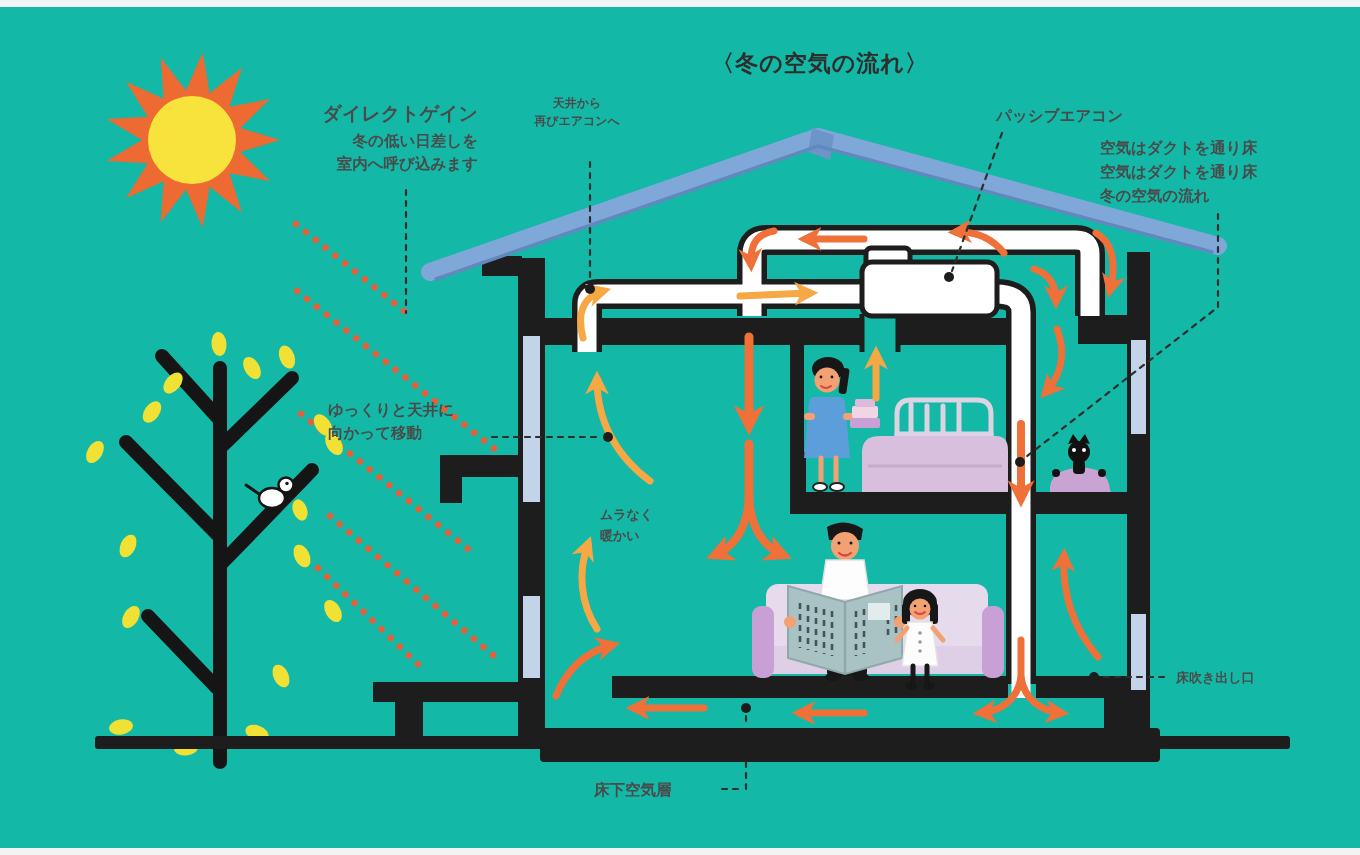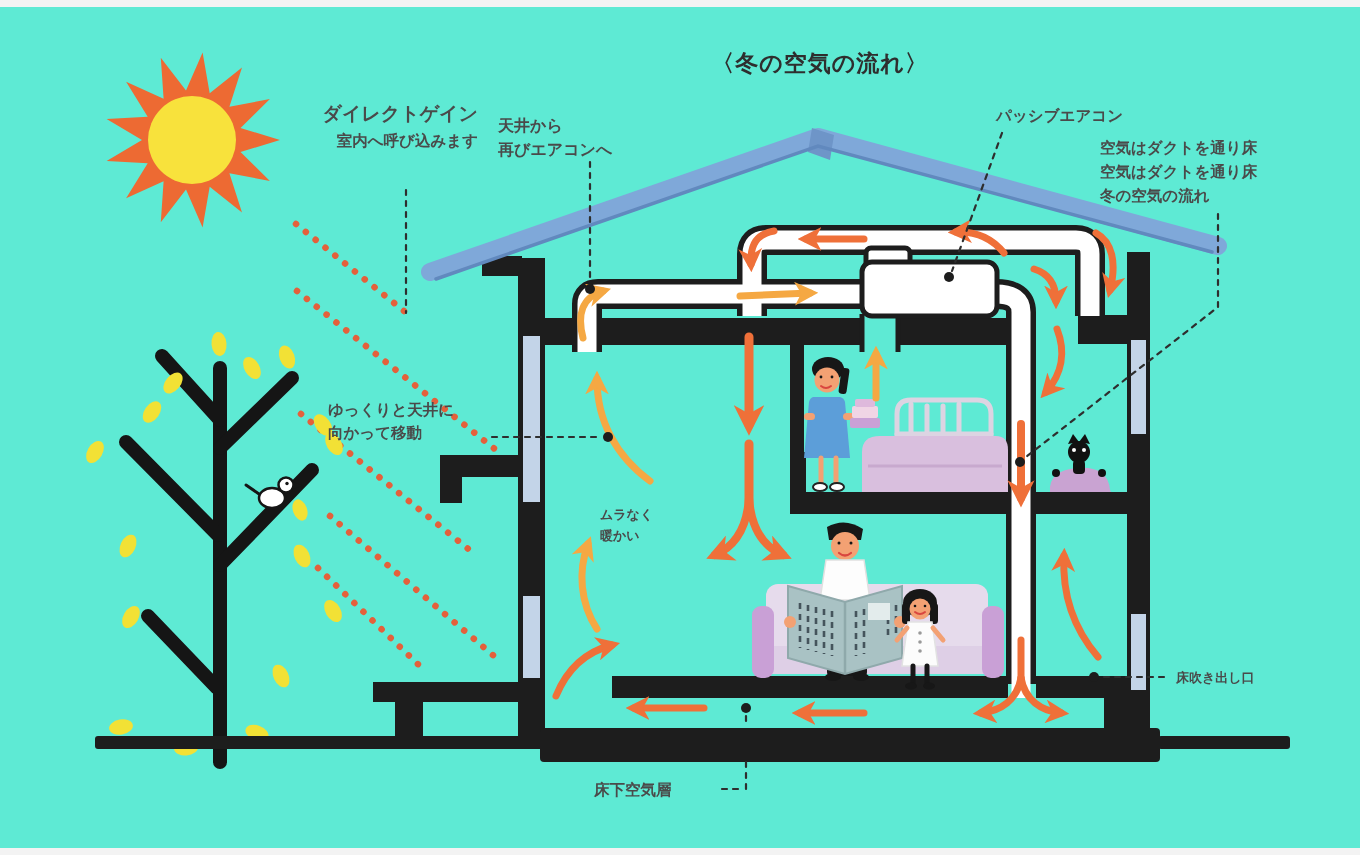--- a/index.html
+++ b/index.html
@@ -1,27 +1,27 @@
 <!DOCTYPE html>
 <html><head>
 <meta charset="utf-8">
 <style>
   html,body{margin:0;padding:0;background:#ffffff;}
   #stage{
-    position:relative;width:1360px;height:855px;background:#5eead4;
+    position:relative;width:1360px;height:855px;background:#14b8a6;
     font-family:"Liberation Sans","DejaVu Sans",sans-serif;overflow:hidden;
   }
   .edge-strip{position:absolute;left:0;width:1360px;height:7px;background:#f3f3f3;}
   #stage svg{position:absolute;left:0;top:0;}
   .label{position:absolute;color:#4a4a4a;font-weight:600;line-height:1.5;}
   .label .sub{font-size:15.5px;}
   #title{left:640px;top:46px;width:360px;text-align:center;font-size:23px;font-weight:bold;color:#2e2e2e;letter-spacing:1px;}
   #direct-gain{left:238px;top:100px;width:240px;text-align:right;}
   #direct-gain .head{font-size:19px;}
-  #ceiling-return{left:498px;top:114px;width:158px;font-size:16px;}
+  #ceiling-return{left:498px;top:94px;width:158px;text-align:center;font-size:12px;}
   #passive-aircon{left:953px;top:104px;width:170px;font-size:15.5px;text-align:right;}
   #duct-supply{left:1100px;top:136px;width:225px;font-size:15.5px;line-height:1.55;}
   #slow-rise{left:328px;top:398px;width:158px;text-align:left;font-size:15.5px;}
   #even-warmth{left:600px;top:505px;width:110px;font-size:13px;line-height:1.6;}
   #floor-outlet{left:1176px;top:668px;font-size:13px;}
   #underfloor-air{left:594px;top:778px;font-size:15.5px;}
 </style>
 </head>
 <body>
 
@@ -295,20 +295,21 @@
       <circle cx="608" cy="437" r="5"></circle>
       <circle cx="1094" cy="677" r="5"></circle>
       <circle cx="746" cy="708" r="5"></circle>
     </g>
   </svg>
 
   <div id="title" class="label">〈冬の空気の流れ〉</div>
 
   <div id="direct-gain" class="label">
     <div class="head">ダイレクトゲイン</div>
+    <div class="sub">冬の低い日差しを</div>
     <div class="sub">室内へ呼び込みます</div>
   </div>
 
   <div id="ceiling-return" class="label">
     <div>天井から</div>
     <div>再びエアコンへ</div>
   </div>
 
   <div id="passive-aircon" class="label">パッシブエアコン</div>
 

